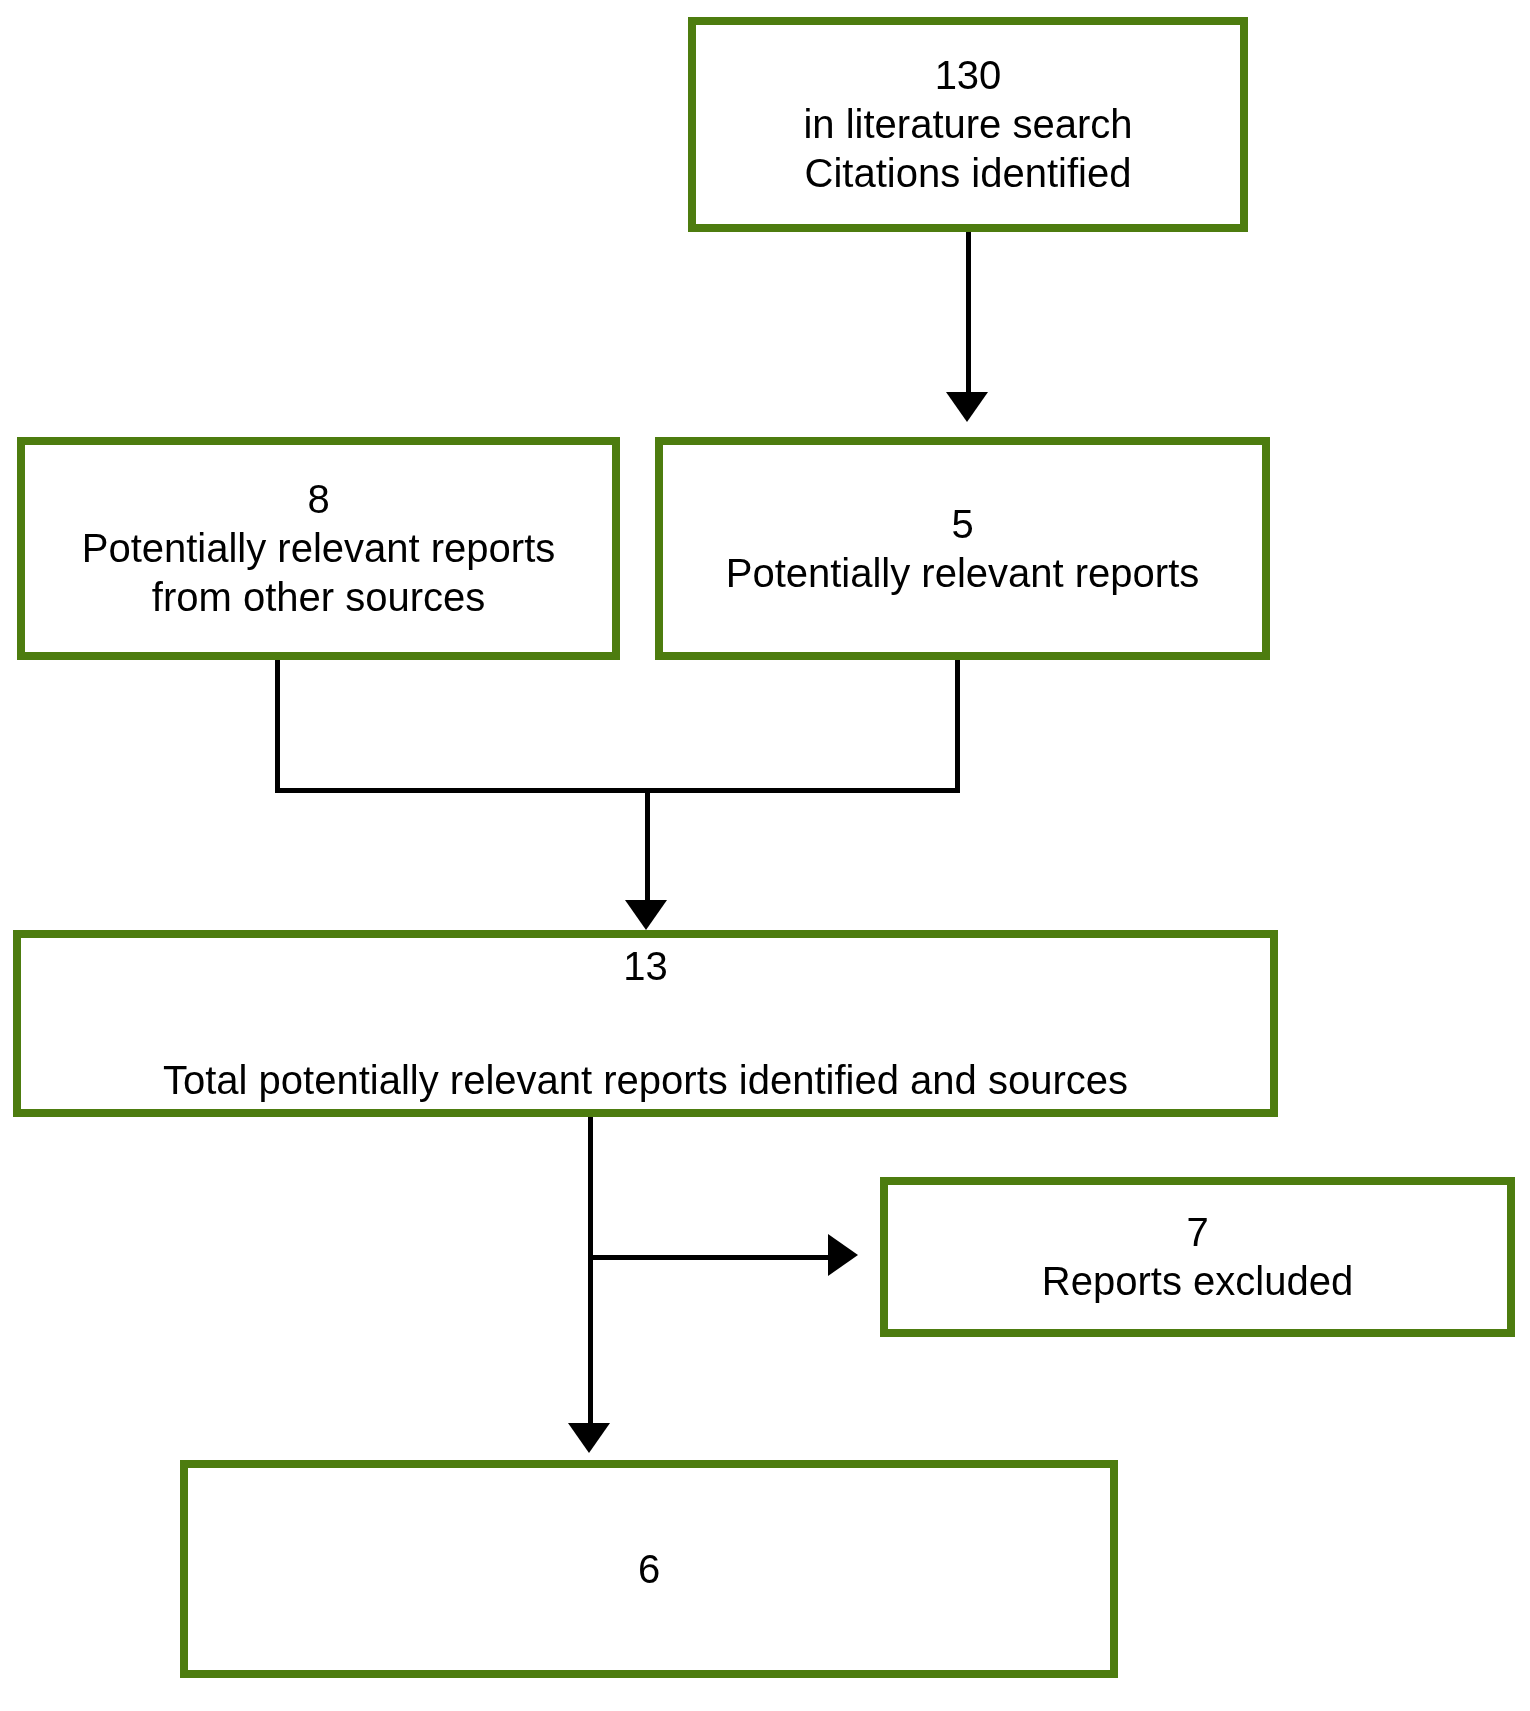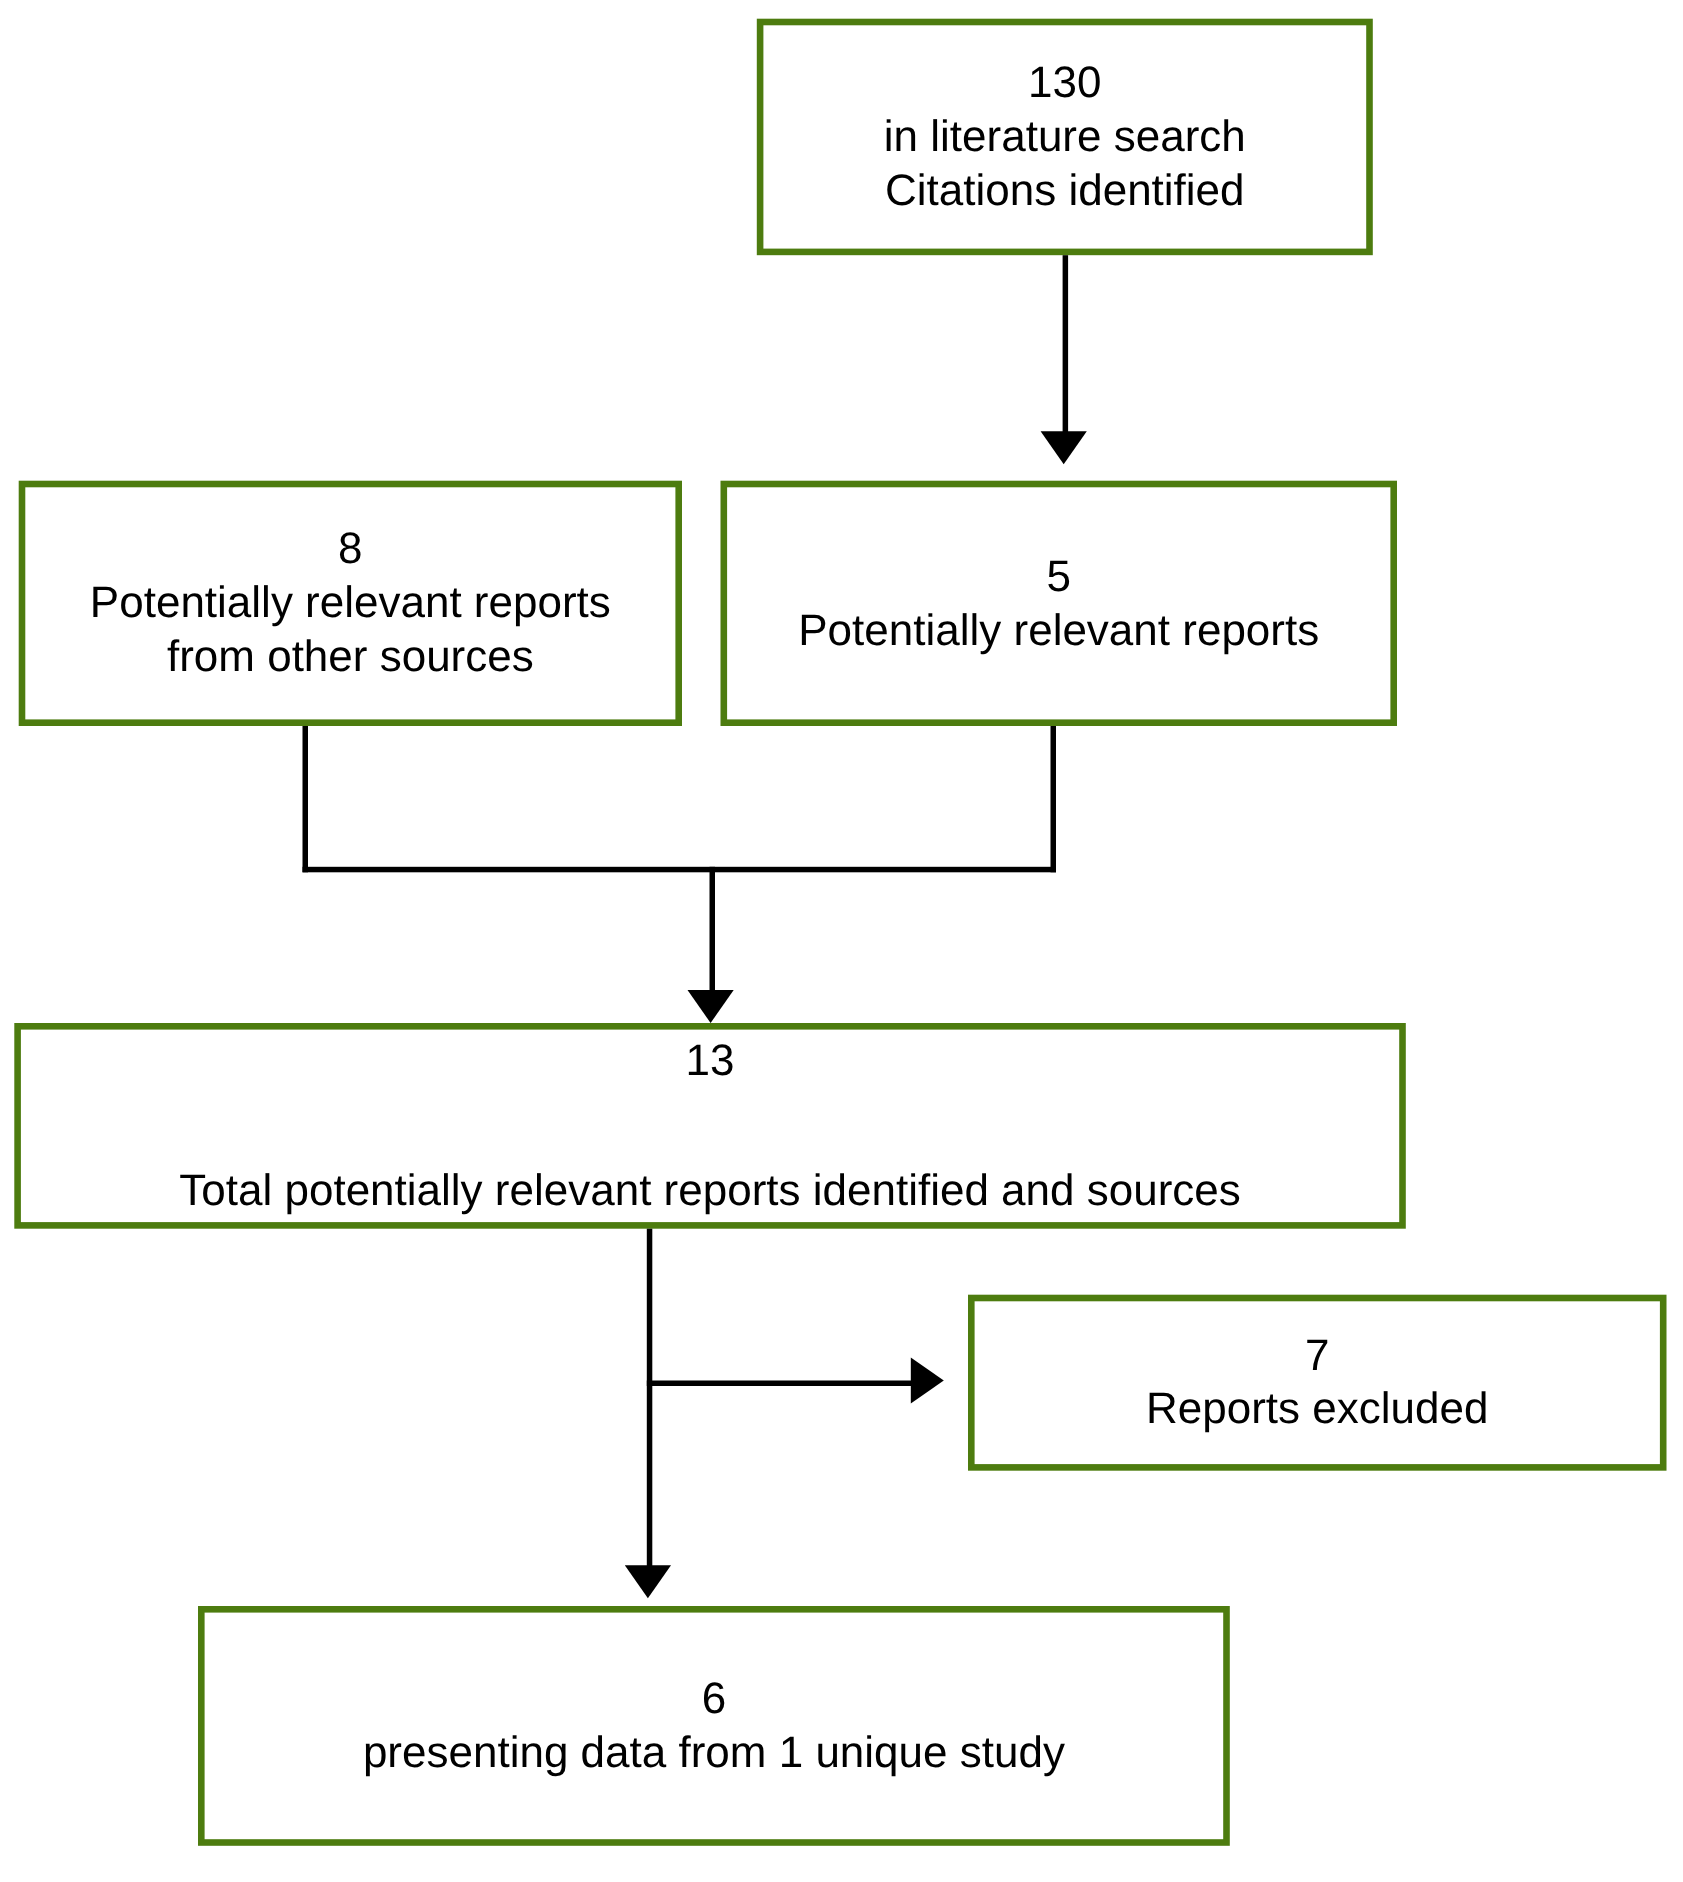--- a/index.html
+++ b/index.html
@@ -15,21 +15,21 @@
     position: relative;
     width: 1530px;
     height: 1711px;
     background: #ffffff;
     overflow: hidden;
   }
   .node {
     position: absolute;
     box-sizing: border-box;
     background: #ffffff;
-    border: 6px solid #4d7c0f;
+    border: 8px solid #4d7c0f;
     display: flex;
     flex-direction: column;
     align-items: center;
     justify-content: center;
     text-align: center;
     color: #000000;
     line-height: 1.22;
     font-size: 40px;
     padding: 4px 10px;
   }
@@ -117,21 +117,20 @@
     <span class="line">Total potentially relevant reports identified and sources</span>
   </div>
 
   <div class="node" id="node-excluded">
     <span class="count">7</span>
     <span class="line">Reports excluded</span>
   </div>
 
   <div class="node" id="node-included">
     <span class="count">6</span>
-    <span class="line">presenting data from 1 unique study</span>
   </div>
 
   <div class="conn conn-v" id="conn-citations-screened"></div>
   <div class="arrowhead arrow-down" id="arrow-citations-screened"></div>
 
   <div class="conn conn-v" id="conn-other-down"></div>
   <div class="conn conn-v" id="conn-screened-down"></div>
   <div class="conn conn-h" id="conn-merge-bar"></div>
   <div class="conn conn-v" id="conn-merge-down"></div>
   <div class="arrowhead arrow-down" id="arrow-merge-down"></div>

